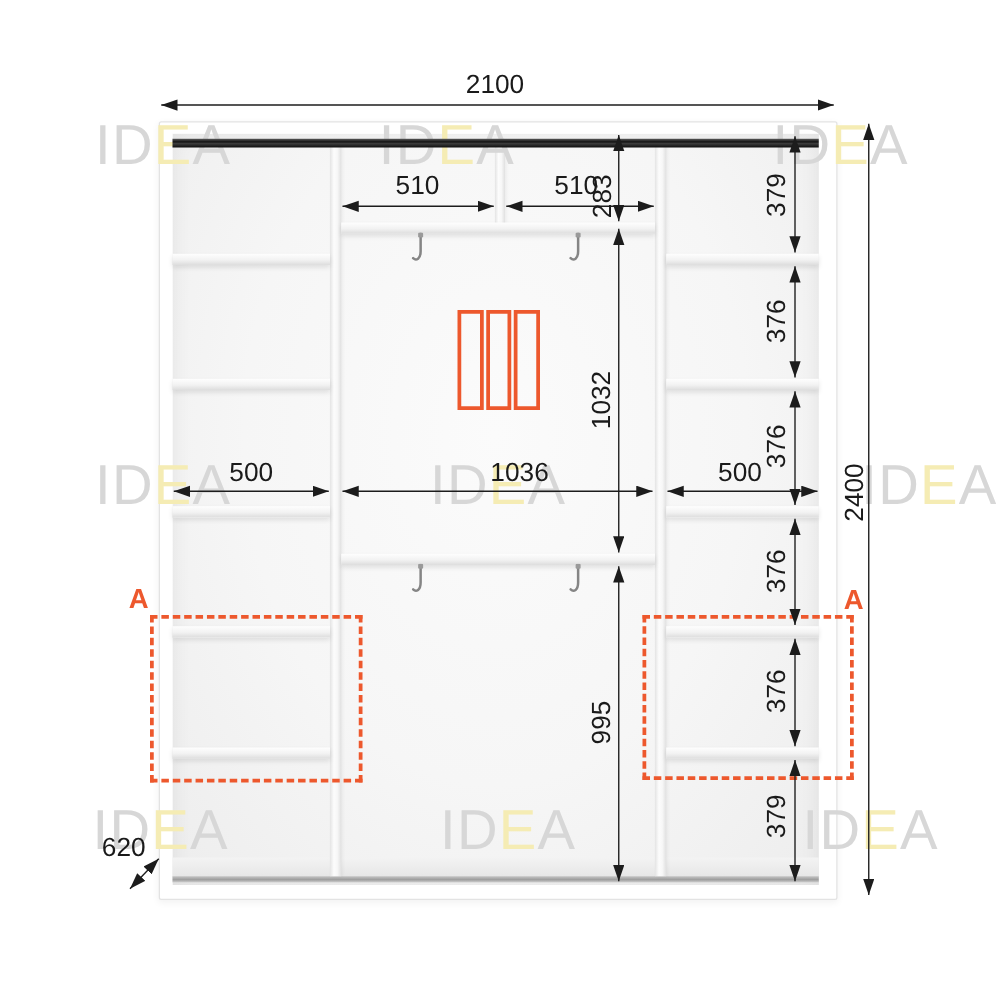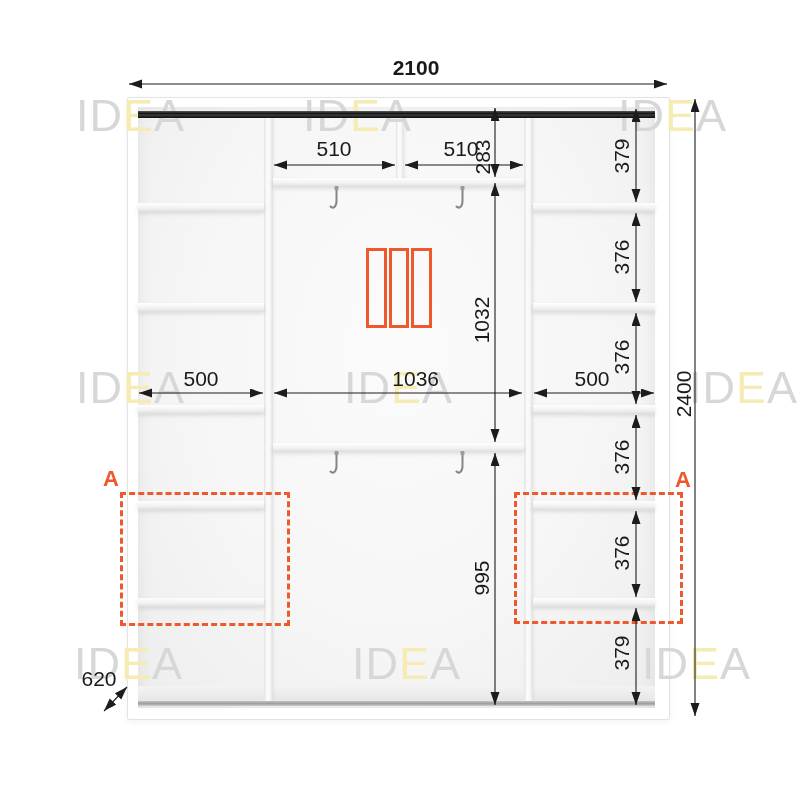--- a/index.html
+++ b/index.html
@@ -140,21 +140,21 @@
       <line x1="636" y1="213" x2="636" y2="302" marker-start="url(#ah)" marker-end="url(#ah)"></line>
       <line x1="636" y1="313" x2="636" y2="404" marker-start="url(#ah)" marker-end="url(#ah)"></line>
       <line x1="636" y1="415" x2="636" y2="500" marker-start="url(#ah)" marker-end="url(#ah)"></line>
       <line x1="636" y1="511" x2="636" y2="597" marker-start="url(#ah)" marker-end="url(#ah)"></line>
       <line x1="636" y1="608" x2="636" y2="705" marker-start="url(#ah)" marker-end="url(#ah)"></line>
       <line x1="695" y1="99" x2="695" y2="716" marker-start="url(#ah)" marker-end="url(#ah)"></line>
       <line x1="104" y1="711" x2="127" y2="687" marker-start="url(#ah)" marker-end="url(#ah)"></line>
     </g>
   </svg>
 
-  <div class="dim-label" style="left:376px;top:57px;font-weight:bold;">2100</div>
+  <div class="dim-label" style="left:356px;top:57px;">2100</div>
   <div class="dim-label" style="left:294px;top:138px;">510</div>
   <div class="dim-label" style="left:421px;top:138px;">510</div>
   <div class="dim-label rot" style="left:443px;top:146px;">283</div>
   <div class="dim-label rot" style="left:442px;top:309px;">1032</div>
   <div class="dim-label rot" style="left:442px;top:567px;">995</div>
   <div class="dim-label" style="left:161px;top:368px;">500</div>
   <div class="dim-label" style="left:359px;top:368px;text-align:right;">1036</div>
   <div class="dim-label" style="left:552px;top:368px;">500</div>
   <div class="dim-label rot" style="left:582px;top:145px;">379</div>
   <div class="dim-label rot" style="left:582px;top:246px;">376</div>

